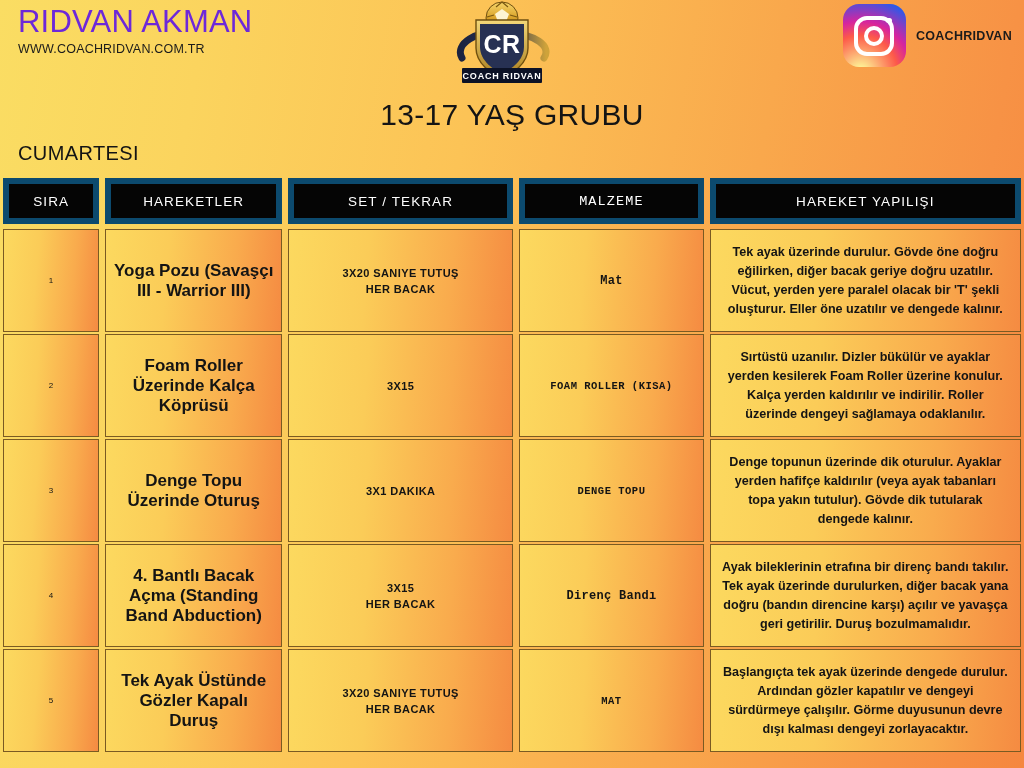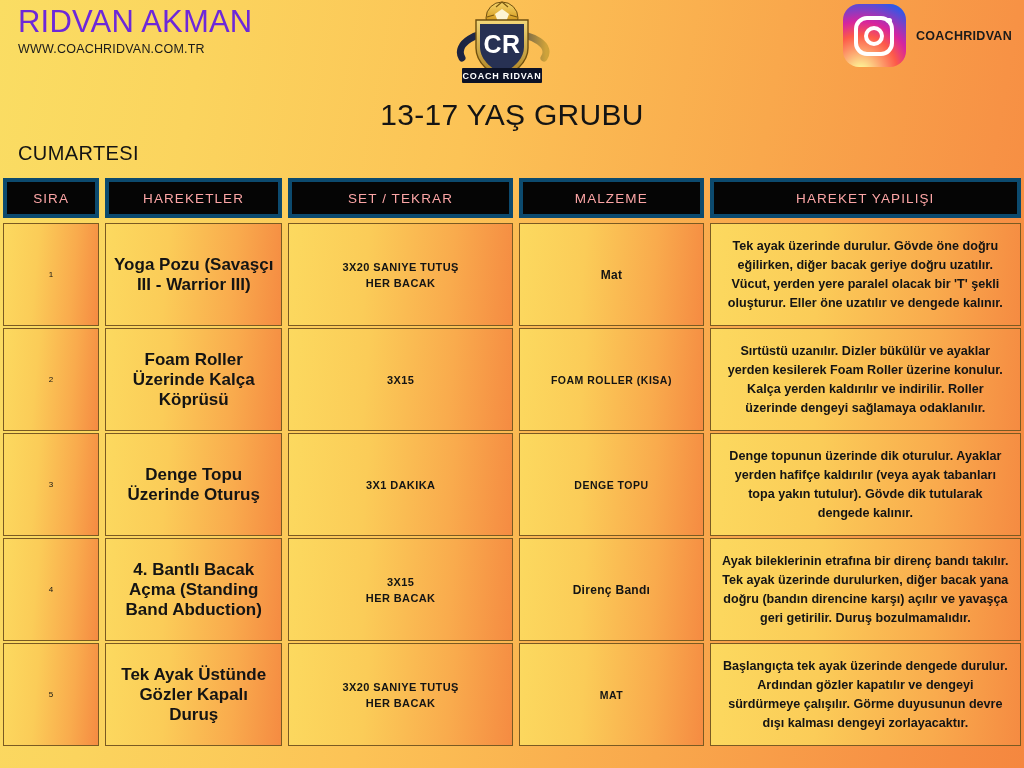--- a/index.html
+++ b/index.html
@@ -155,44 +155,44 @@
     border: 1px solid #6b4a18;
     display: flex;
     align-items: center;
     justify-content: center;
     text-align: center;
     overflow: hidden;
   }
 
   .head-row .cell {
     background: #050505;
-    height: 40px;
-    border: 4px solid #0c4a6e;
-    color: #fca5a5;
+    height: 46px;
+    border: 6px solid #0c4a6e;
+    color: #ffffff;
     font-size: 13.5px;
     font-weight: 400;
     letter-spacing: 1.1px;
   }
 
   .body-row { height: 105px; }
   .body-row .cell {
     height: 103px;
     margin-top: 1px;
     margin-bottom: 1px;
     background: linear-gradient(95deg, #fcd95f 0%, #fbcc58 35%, #f9ab4d 72%, #f58b42 100%);
     color: #141414;
     padding: 4px 7px;
     border: 1px solid #7a5a22;
   }
 
   
   .c-sira    { width: 99px; }
   .c-hareket { width: 182px; }
   .c-set     { width: 232px; }
-  .c-malz    { width: 190px; }
+  .c-malz    { width: 190px; font-family: Liberation Mono, monospace; }
   .c-yapilis { width: 321px; }
 
   .txt-sira {
     font-size: 8px;
     font-weight: 400;
     letter-spacing: 0.2px;
   }
   .txt-hareket {
     font-size: 17px;
     font-weight: 700;

